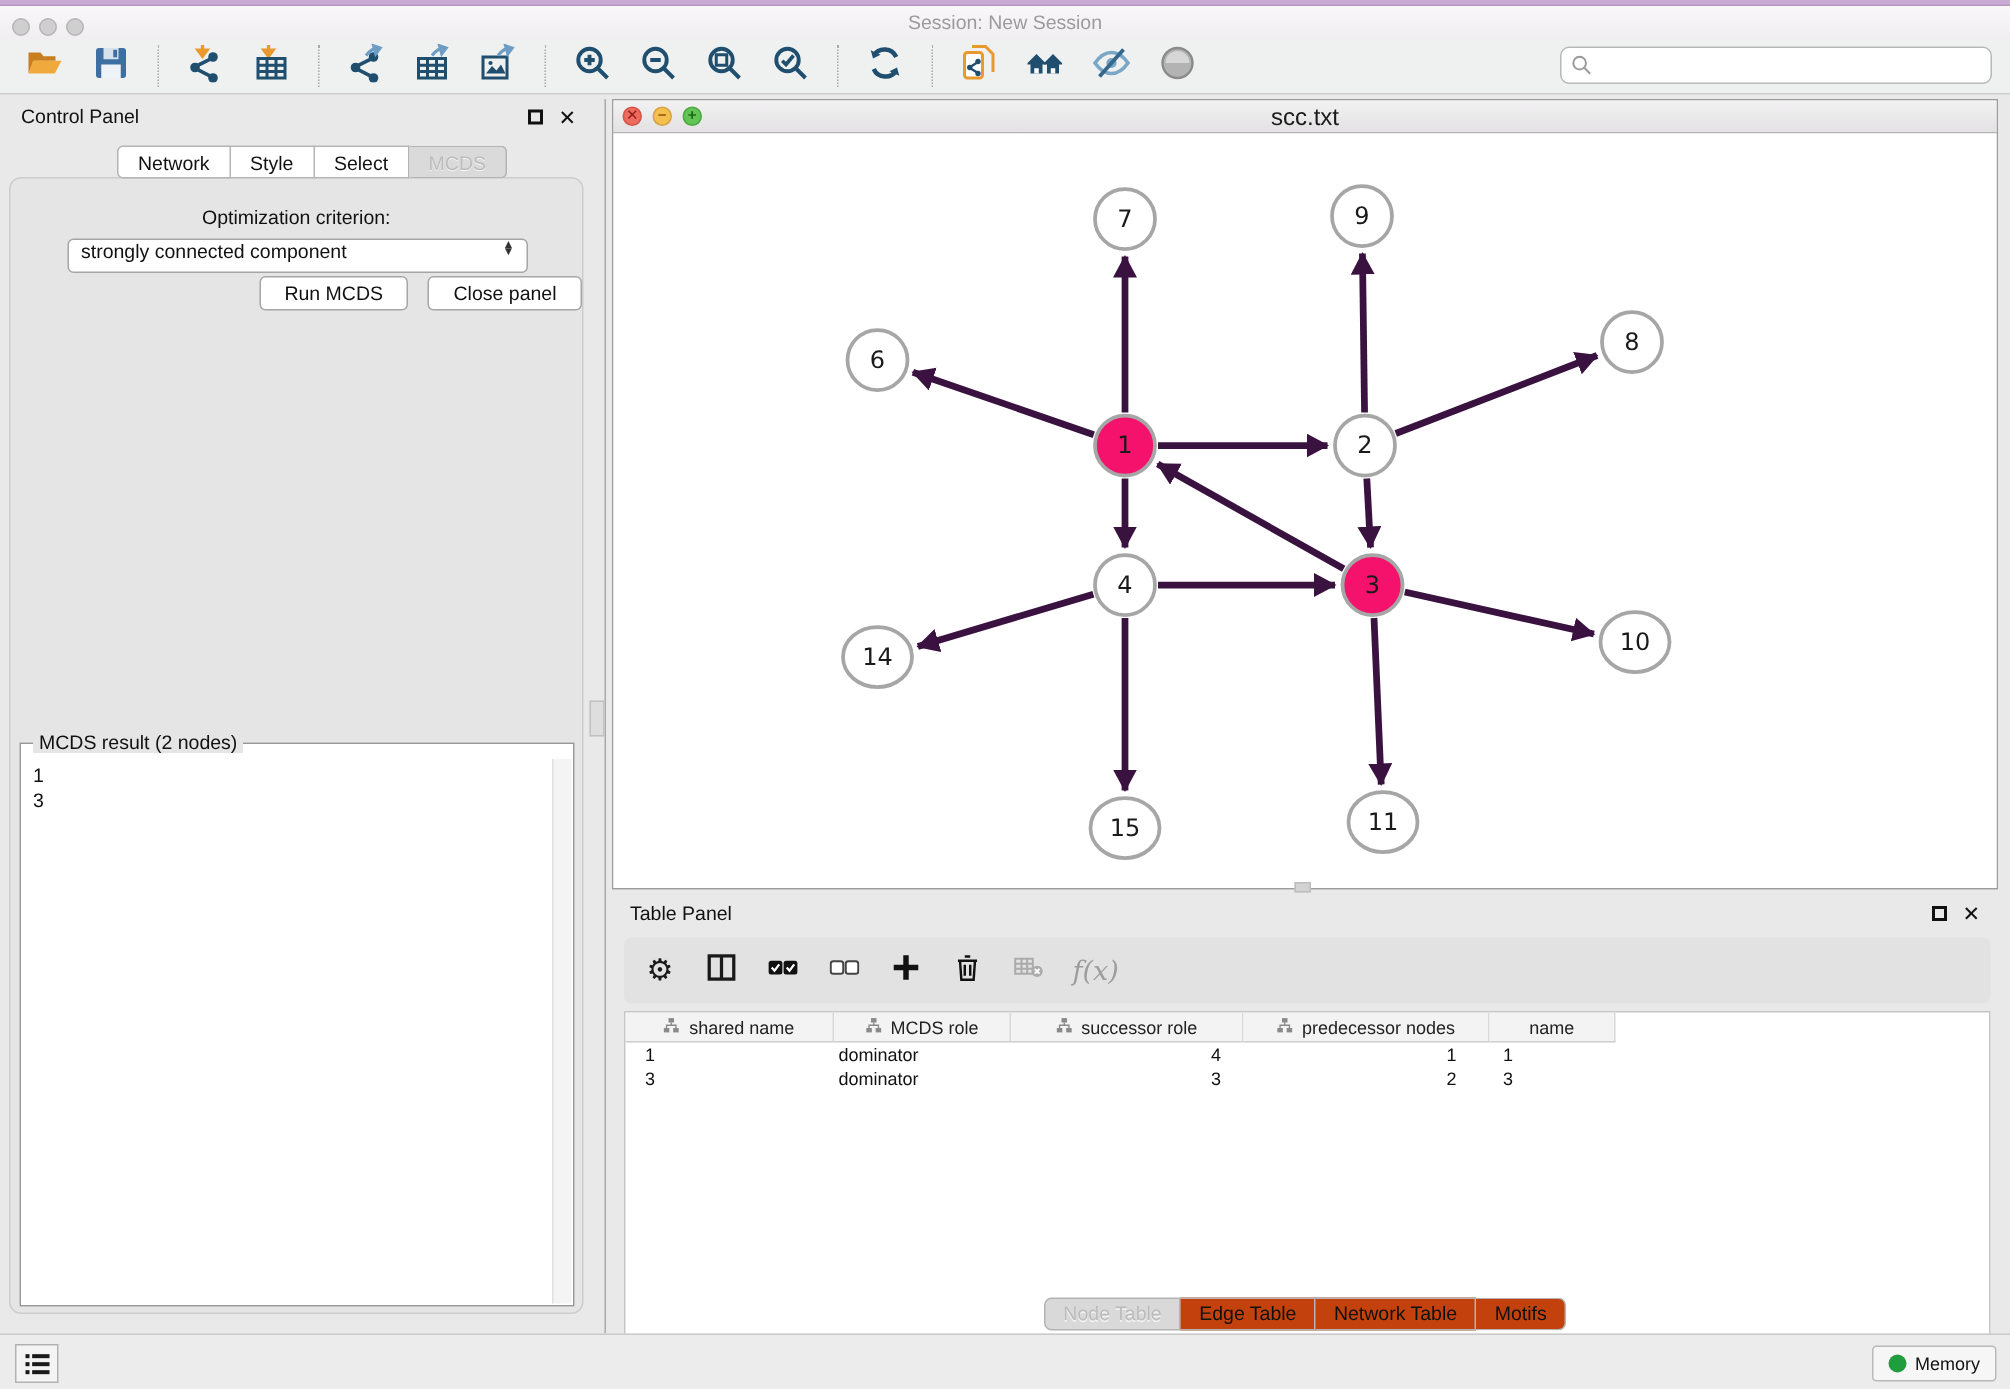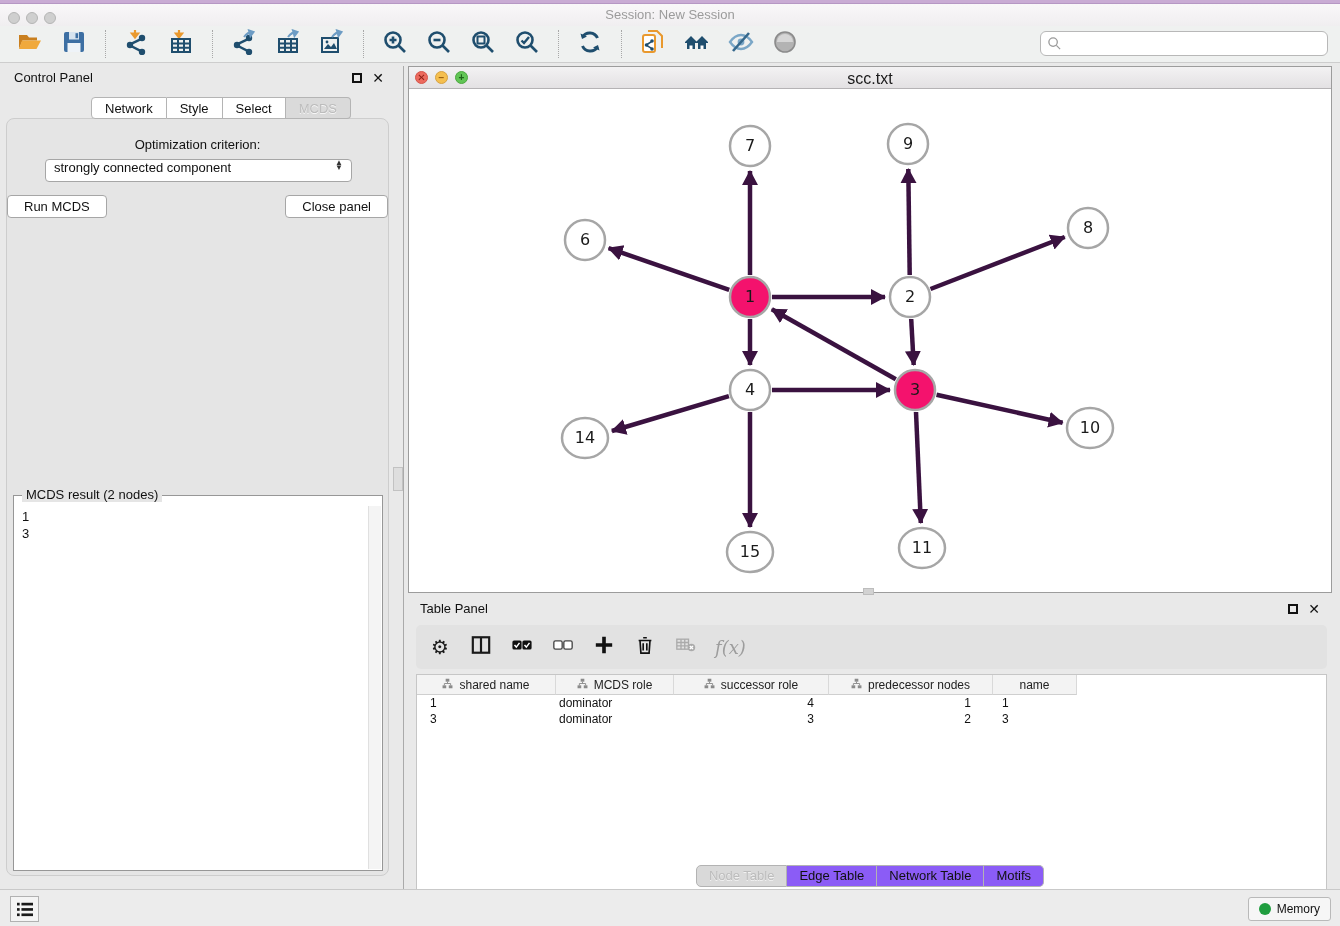--- a/index.html
+++ b/index.html
@@ -27,35 +27,35 @@
   .search-box svg { width:15px; height:15px; flex:0 0 auto; }
   .search-box input { border:none; outline:none; flex:1; font-size:13px; margin-left:5px; background:transparent;
                       font-family:"Liberation Sans","DejaVu Sans",sans-serif; }
 
   
   .control-panel { position:absolute; left:0; top:66px; width:396px; height:816px; }
   .panel-head { position:relative; height:28px; }
   .panel-title { position:absolute; left:14px; top:4px; font-size:13px; color:#111; }
   .panel-float { position:absolute; right:34px; top:7px; width:10px; height:10px; border:2px solid #111; }
   .panel-close { position:absolute; right:12px; top:4px; font-size:14px; font-weight:bold; color:#111; }
-  .cp-tabs { position:absolute; left:78px; top:31px; height:22px; display:flex; z-index:2;margin-left:13px; }
+  .cp-tabs { position:absolute; left:78px; top:31px; height:22px; display:flex; z-index:2; }
   .cp-tab { height:22px; padding:0 13px; font-size:13px; line-height:21px; background:#fff;
             border:1px solid #b4b4b4; border-left:none; color:#111; }
   .cp-tab:first-child { border-left:1px solid #b4b4b4; border-radius:4px 0 0 4px; }
   .cp-tab:last-child { border-radius:0 4px 4px 0; }
   .cp-tab.selected { background:#dadada; color:#bcbcbc; text-shadow:0 1px 0 #f6f6f6; }
   .cp-card { position:absolute; left:6px; top:52px; width:383px; height:758px; background:#e5e5e5;
              border:1px solid #cdcdcd; border-radius:8px; }
   .opt-label { position:absolute; left:0; right:0; top:18px; text-align:center; font-size:13px; color:#111; }
   .criterion-select { position:absolute; left:38px; right:36px; top:40px; height:23px; background:#fff;
              border:1px solid #a6a6a6; border-radius:4px; display:flex; align-items:flex-start; padding:0 8px; }
   .criterion-select .sel-text { flex:1; font-size:13px; color:#111; }
   .stepper { display:flex; flex-direction:column; align-items:center; line-height:5px; }
   .stepper span { font-size:8px; color:#333; }
-  .btn-row { position:absolute; left:0; right:0; top:76px; display:flex; justify-content:space-between; gap:13px; }
+  .btn-row { position:absolute; left:0; right:0; top:65px; display:flex; justify-content:flex-end; gap:13px; }
   .aq-btn { height:23px; padding:0 16px; background:#fff; border:1px solid #a6a6a6; border-radius:4px;
             font-size:13px; color:#111; line-height:21px; }
   .result-group { position:absolute; left:6px; right:5px; top:376px; bottom:4px; background:#fff;
                   border:1px solid #979797; }
   .result-legend { position:absolute; left:8px; top:-9px; background:#e5e5e5; padding:0 4px; font-size:13px; color:#111; }
   .result-body { position:absolute; left:0; right:14px; top:9px; bottom:1px; padding:4px 0 0 8px; overflow:hidden; }
   .result-line { font-size:13px; color:#111; height:17px; }
   .result-scroll { position:absolute; right:1px; top:10px; bottom:1px; width:13px; background:#f4f4f4;
                    border-left:1px solid #e0e0e0; }
 
@@ -90,21 +90,21 @@
                       font-style:italic; }
   .tp-table { position:absolute; left:8px; right:5px; top:77px; height:224px; background:#fff;
               border:1px solid #c6c6c6; overflow:hidden; }
   .thead { display:flex; height:20px; }
   .th { background:#f3f3f3; border-right:1px solid #d9d9d9; border-bottom:1px solid #cfcfcf;
         display:flex; align-items:center; justify-content:center; gap:6px; font-size:12px; color:#222; }
   .th svg { width:11px; height:11px; }
   .trow { display:flex; height:16px; }
   .td { font-size:12px; color:#111; line-height:16px; white-space:nowrap; overflow:hidden; }
   .tp-tabs { position:absolute; left:0; right:0; top:268px; display:flex; justify-content:center; }
-  .tp-tab { height:22px; padding:0 12px; font-size:13px; line-height:20px; background:#8b5cf6;
+  .tp-tab { height:22px; padding:0 12px; font-size:13px; line-height:20px; background:#c2410c;
             border:1px solid #b3b3b3; border-left:none; color:#111; }
   .tp-tab:first-child { border-left:1px solid #b3b3b3; border-radius:5px 0 0 5px; }
   .tp-tab:last-child { border-radius:0 5px 5px 0; }
   .tp-tab.selected { background:#d9d9d9; color:#bcbcbc; text-shadow:0 1px 0 #f2f2f2; }
 
   
   .status-bar { position:absolute; left:0; bottom:0; right:0; height:37px; background:#ececec;
                 border-top:1px solid #c9c9c9; }
   .status-left-btn { position:absolute; left:10px; top:6px; width:29px; height:26px; background:#f4f4f4;
                 border:1px solid #b1b1b1; display:flex; align-items:center; justify-content:center; }

